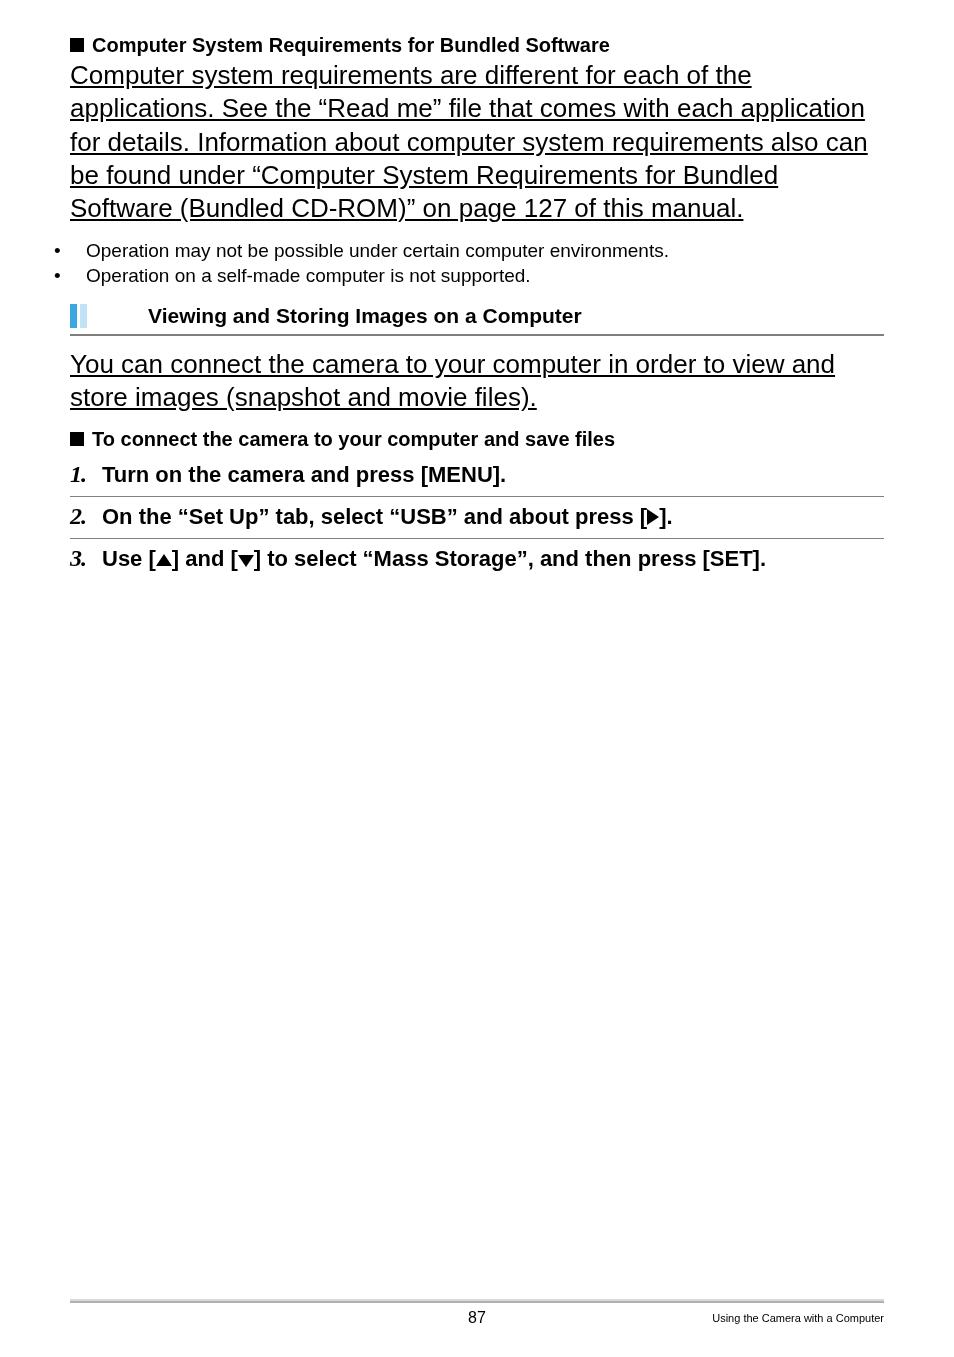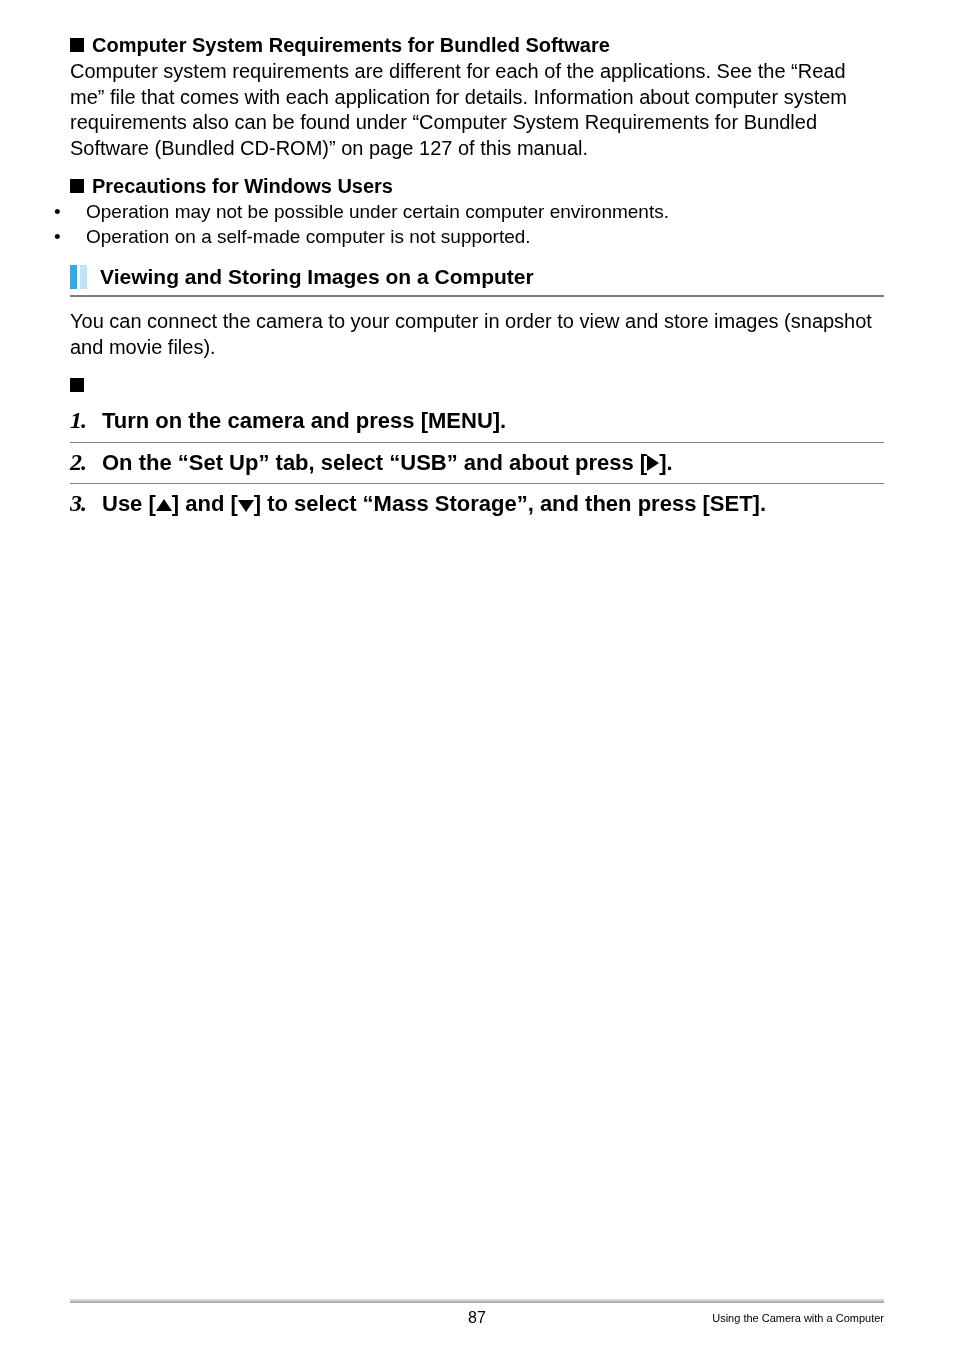--- a/index.html
+++ b/index.html
@@ -1,25 +1,25 @@
 <!DOCTYPE html>
 <html><head>
 <meta charset="utf-8">
 <style>
   * { box-sizing: border-box; margin: 0; padding: 0; }
   html, body { width: 954px; height: 1357px; background: #ffffff; font-family: Arial, Helvetica, sans-serif; color: #000; }
   .page { width: 954px; height: 1357px; position: relative; padding: 34px 70px 0 70px; border-radius: 31px; }
   .content { width: 100%; }
   .h-square { display: inline-block; width: 14px; height: 14px; background: #000; margin-right: 8px; vertical-align: baseline; position: relative; top: 0px; }
   .sub-head { font-size: 20px; font-weight: bold; margin-bottom: 2px; }
-  .body-text { font-size: 20px; line-height: 1.28; margin-bottom: 14px; }
+  .body-text { font-size: 26px; line-height: 1.28; margin-bottom: 14px; text-decoration: underline; }
   .bullets { list-style: none; padding: 0; margin-bottom: 16px; }
   .bullets li { font-size: 19px; line-height: 1.28; padding-left: 16px; text-indent: -16px; }
   .bullets li .dot { display: inline-block; width: 16px; }
-  .section-h { display: flex; align-items: center; margin: 10px 0 6px 0; }
+  .section-h { display: flex; align-items: center; margin: 10px 0 6px 0; gap: 48px; }
   .accent-bars { display: inline-flex; margin-right: 10px; }
   .accent-bars span { display: inline-block; width: 7px; height: 24px; margin-right: 3px; }
   .section-title { font-size: 21px; font-weight: bold; }
   .section-underline { height: 2px; background: #7f7f7f; margin-bottom: 12px; }
   .step { display: flex; align-items: baseline; margin-top: 6px; margin-bottom: 6px; }
   .step-num { font-size: 24px; font-weight: bold; font-style: italic; width: 32px; flex: 0 0 32px; font-family: Georgia, "Times New Roman", serif; letter-spacing: -1px; }
   .step-text { font-size: 22px; font-weight: bold; line-height: 1.3; }
   .hr-thin { height: 1px; background: #808080; margin: 4px 0 6px 0; }
   .tri-right { width:0; height:0; border-top:8px solid transparent; border-bottom:8px solid transparent; border-left:12px solid #000; display:inline-block; vertical-align:-1px; }
   .tri-up { width:0; height:0; border-left:8px solid transparent; border-right:8px solid transparent; border-bottom:12px solid #000; display:inline-block; vertical-align:0px; }
@@ -34,41 +34,38 @@
 <body>
 
 <div class="page">
   <div class="content">
 
     <div class="sub-head">
       <span class="h-square"></span><span>Computer System Requirements for Bundled Software</span>
     </div>
     <div class="body-text">Computer system requirements are different for each of the applications. See the “Read me” file that comes with each application for details. Information about computer system requirements also can be found under “Computer System Requirements for Bundled Software (Bundled CD-ROM)” on page 127 of this manual.</div>
 
-    <div class="sub-head">
-      <span class="h-square"></span><span>Precautions for Windows Users</span>
-    </div>
     <ul class="bullets">
       <li><span class="dot">•&nbsp;</span><span>Operation may not be possible under certain computer environments.</span></li>
       <li><span class="dot">•&nbsp;</span><span>Operation on a self-made computer is not supported.</span></li>
     </ul>
 
     <div class="section-h">
       <span class="accent-bars">
         <span style="background:#3aa7e0"></span>
         <span style="background:#bfe3f4"></span>
       </span>
       <span class="section-title">Viewing and Storing Images on a Computer</span>
     </div>
     <div class="section-underline"></div>
 
     <div class="body-text">You can connect the camera to your computer in order to view and store images (snapshot and movie files).</div>
 
     <div class="sub-head" style="margin-top:6px;margin-bottom:10px;">
-      <span class="h-square"></span>
+      <span class="h-square"></span><span>To connect the camera to your computer and save files</span>
     </div>
 
     <div class="step">
       <div class="step-num">1.</div>
       <div class="step-text">Turn on the camera and press [MENU].</div>
     </div>
     <div class="hr-thin"></div>
 
     <div class="step">
       <div class="step-num">2.</div>

